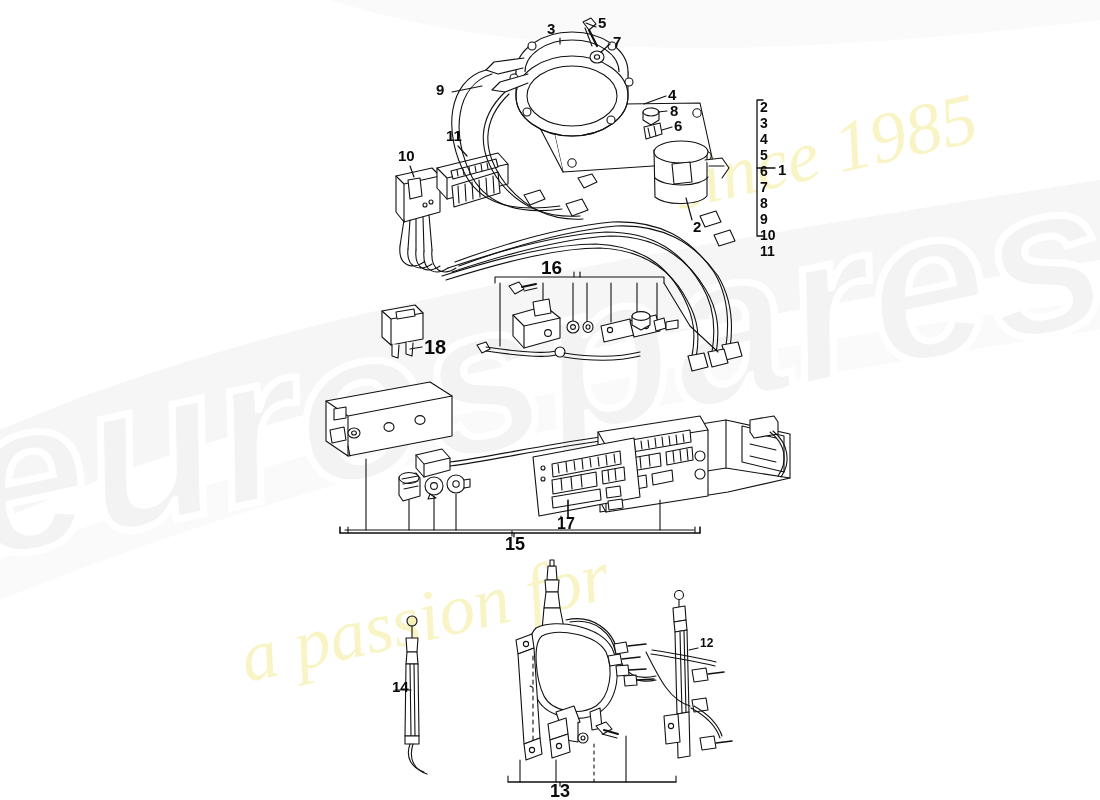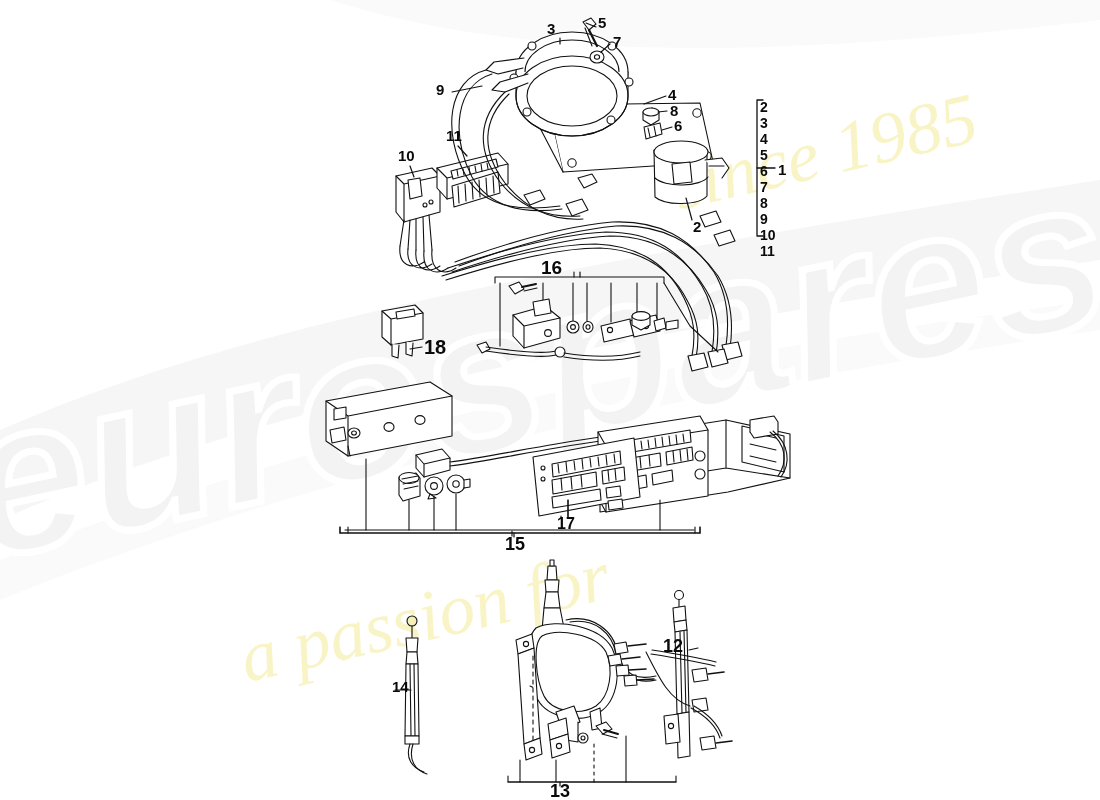--- a/index.html
+++ b/index.html
@@ -414,21 +414,21 @@
   <div class="cal" style="left:668px;top:86px;font-size:15px;">4</div>
   <div class="cal" style="left:670px;top:102px;font-size:15px;">8</div>
   <div class="cal" style="left:674px;top:117px;font-size:15px;">6</div>
   <div class="cal" style="left:446px;top:127px;font-size:15px;">11</div>
   <div class="cal" style="left:398px;top:147px;font-size:15px;">10</div>
   <div class="cal" style="left:693px;top:218px;font-size:15px;">2</div>
   <div class="cal" style="left:541px;top:257px;font-size:19px;">16</div>
   <div class="cal" style="left:424px;top:336px;font-size:20px;">18</div>
   <div class="cal" style="left:557px;top:515px;font-size:16px;">17</div>
   <div class="cal" style="left:505px;top:534px;font-size:18px;">15</div>
-  <div class="cal" style="left:663px;top:636px;font-size:18px;">12</div>
+  <div class="cal" style="left:700px;top:636px;font-size:12px;">12</div>
   <div class="cal" style="left:392px;top:678px;font-size:15px;">14</div>
   <div class="cal" style="left:550px;top:781px;font-size:18px;">13</div>
 
   <div style="position:absolute;left:760px;top:99px;width:22px;height:140px;
               display:flex;flex-direction:column;justify-content:space-between;
               align-items:flex-start;">
     <div class="cal" style="position:relative;left:0;top:0;font-size:14px;">2</div>
     <div class="cal" style="position:relative;font-size:14px;">3</div>
     <div class="cal" style="position:relative;font-size:14px;">4</div>
     <div class="cal" style="position:relative;font-size:14px;">5</div>

